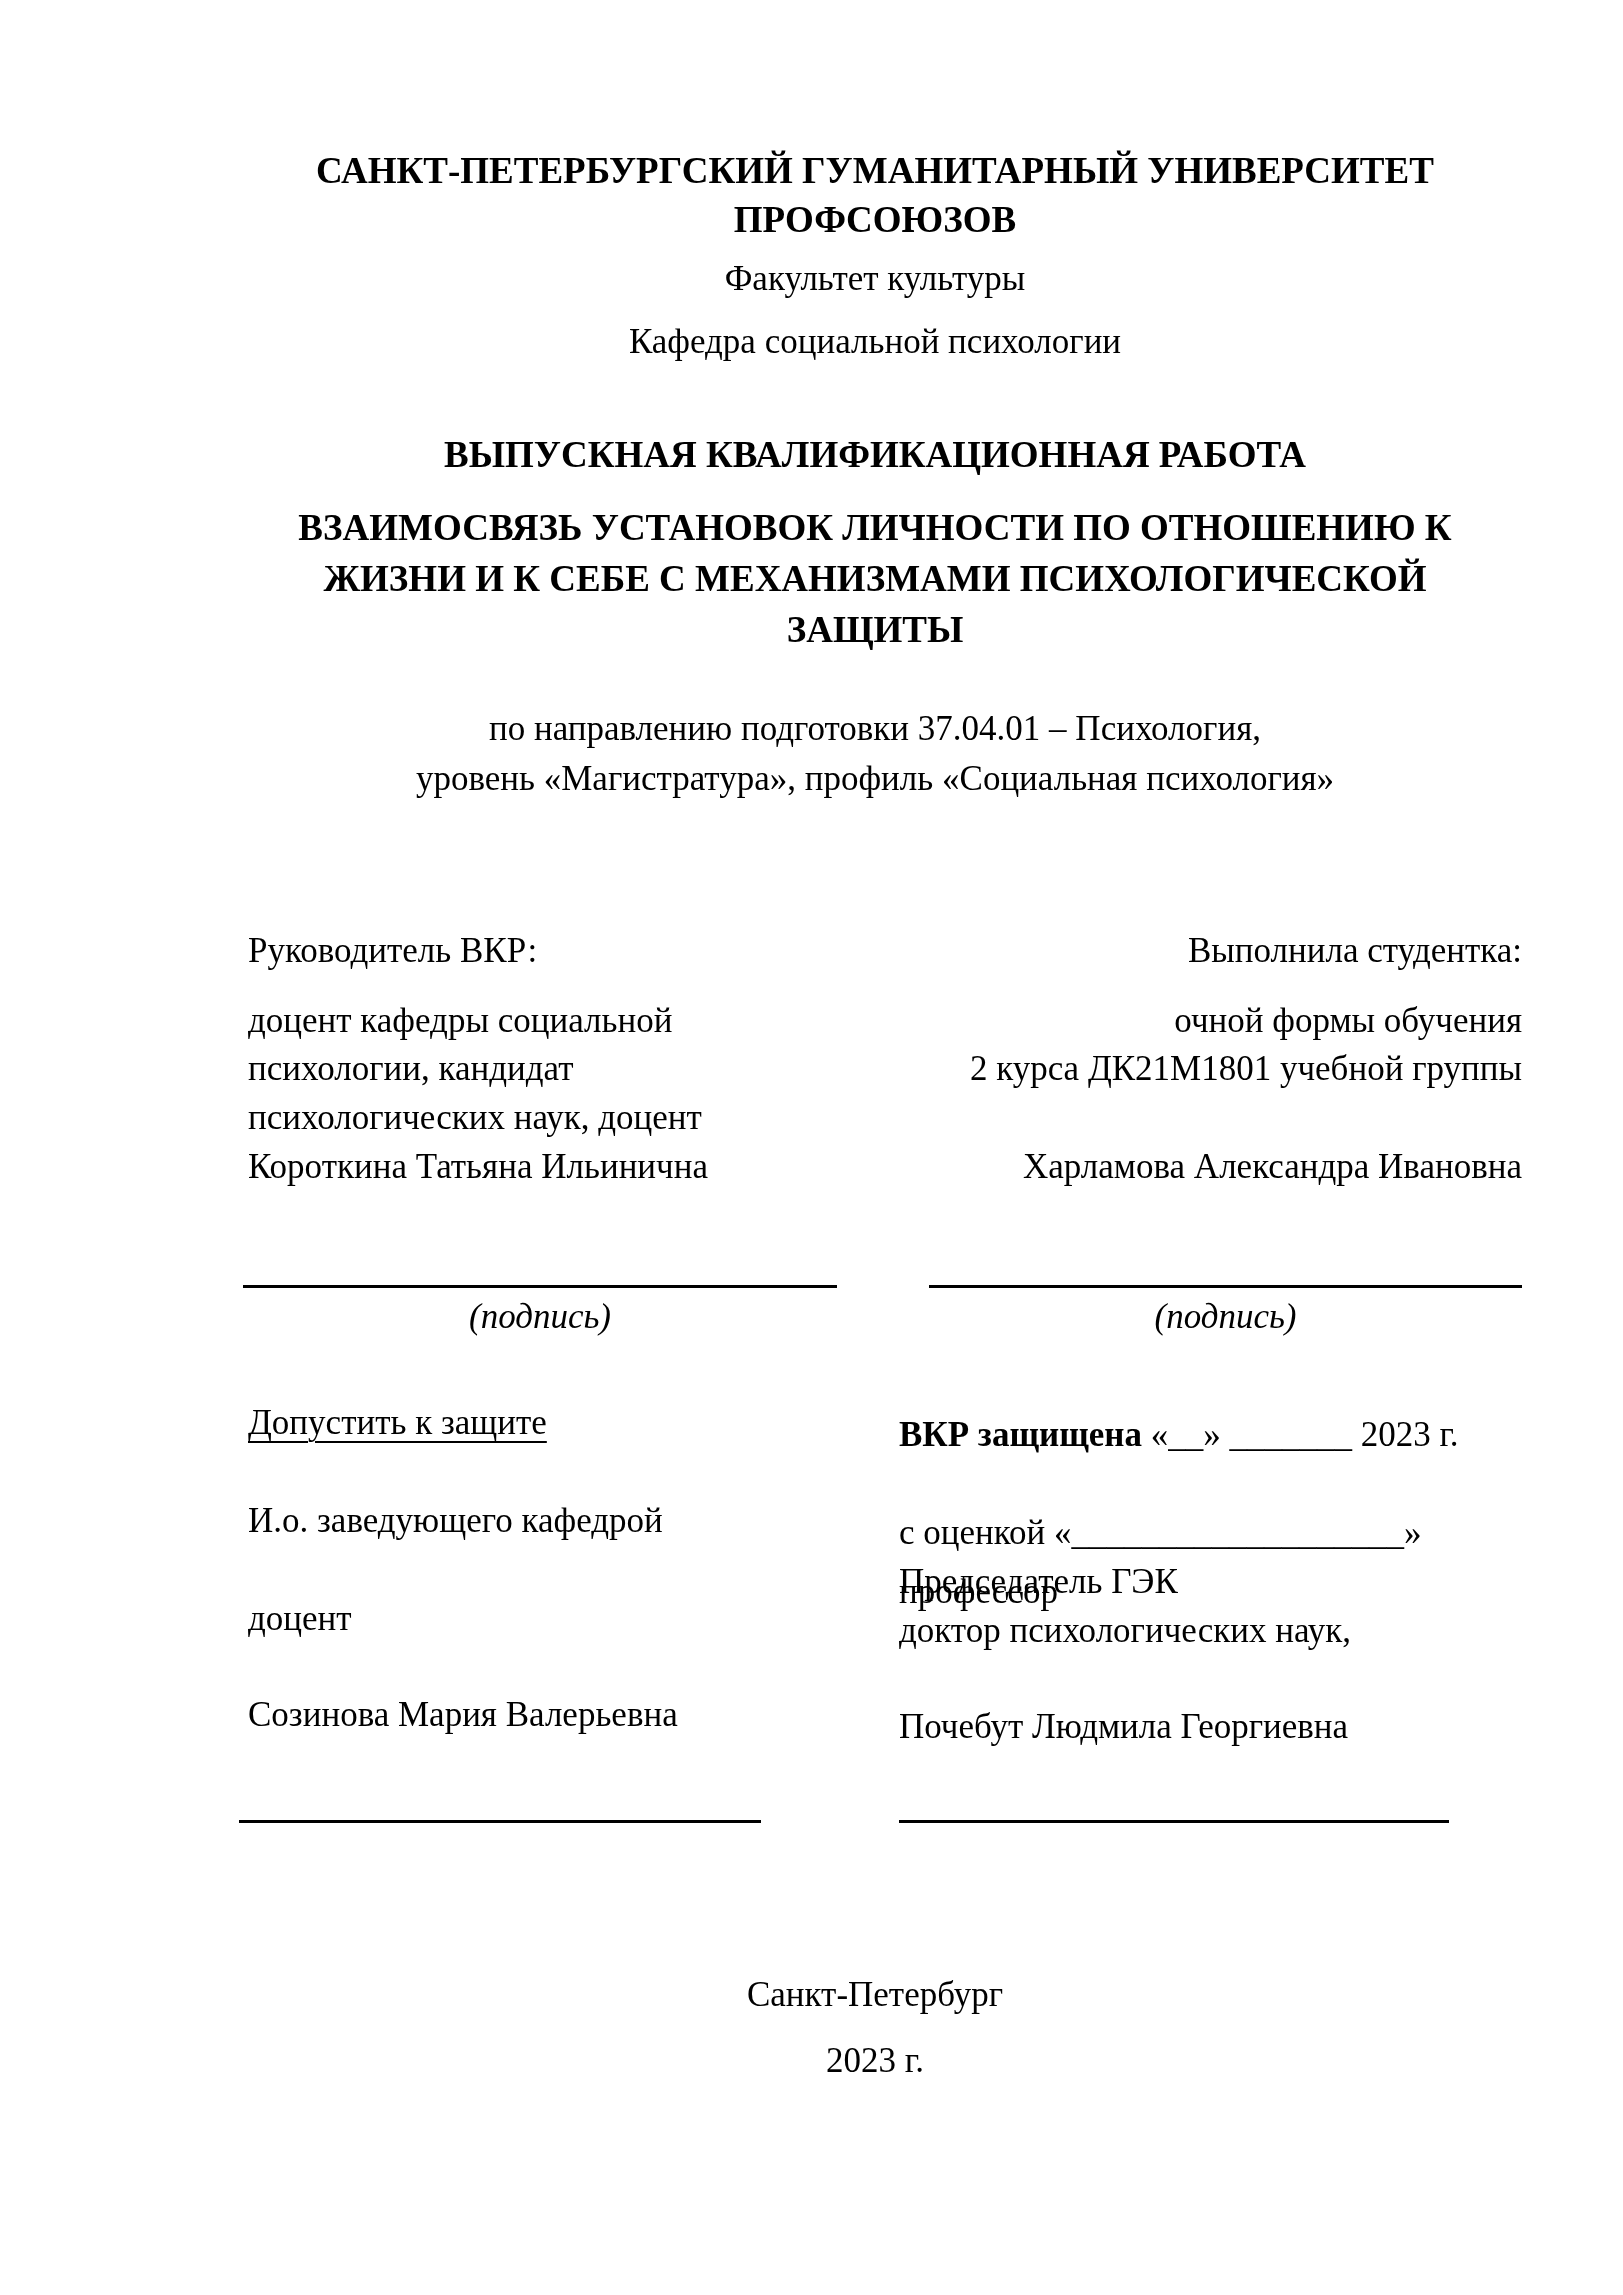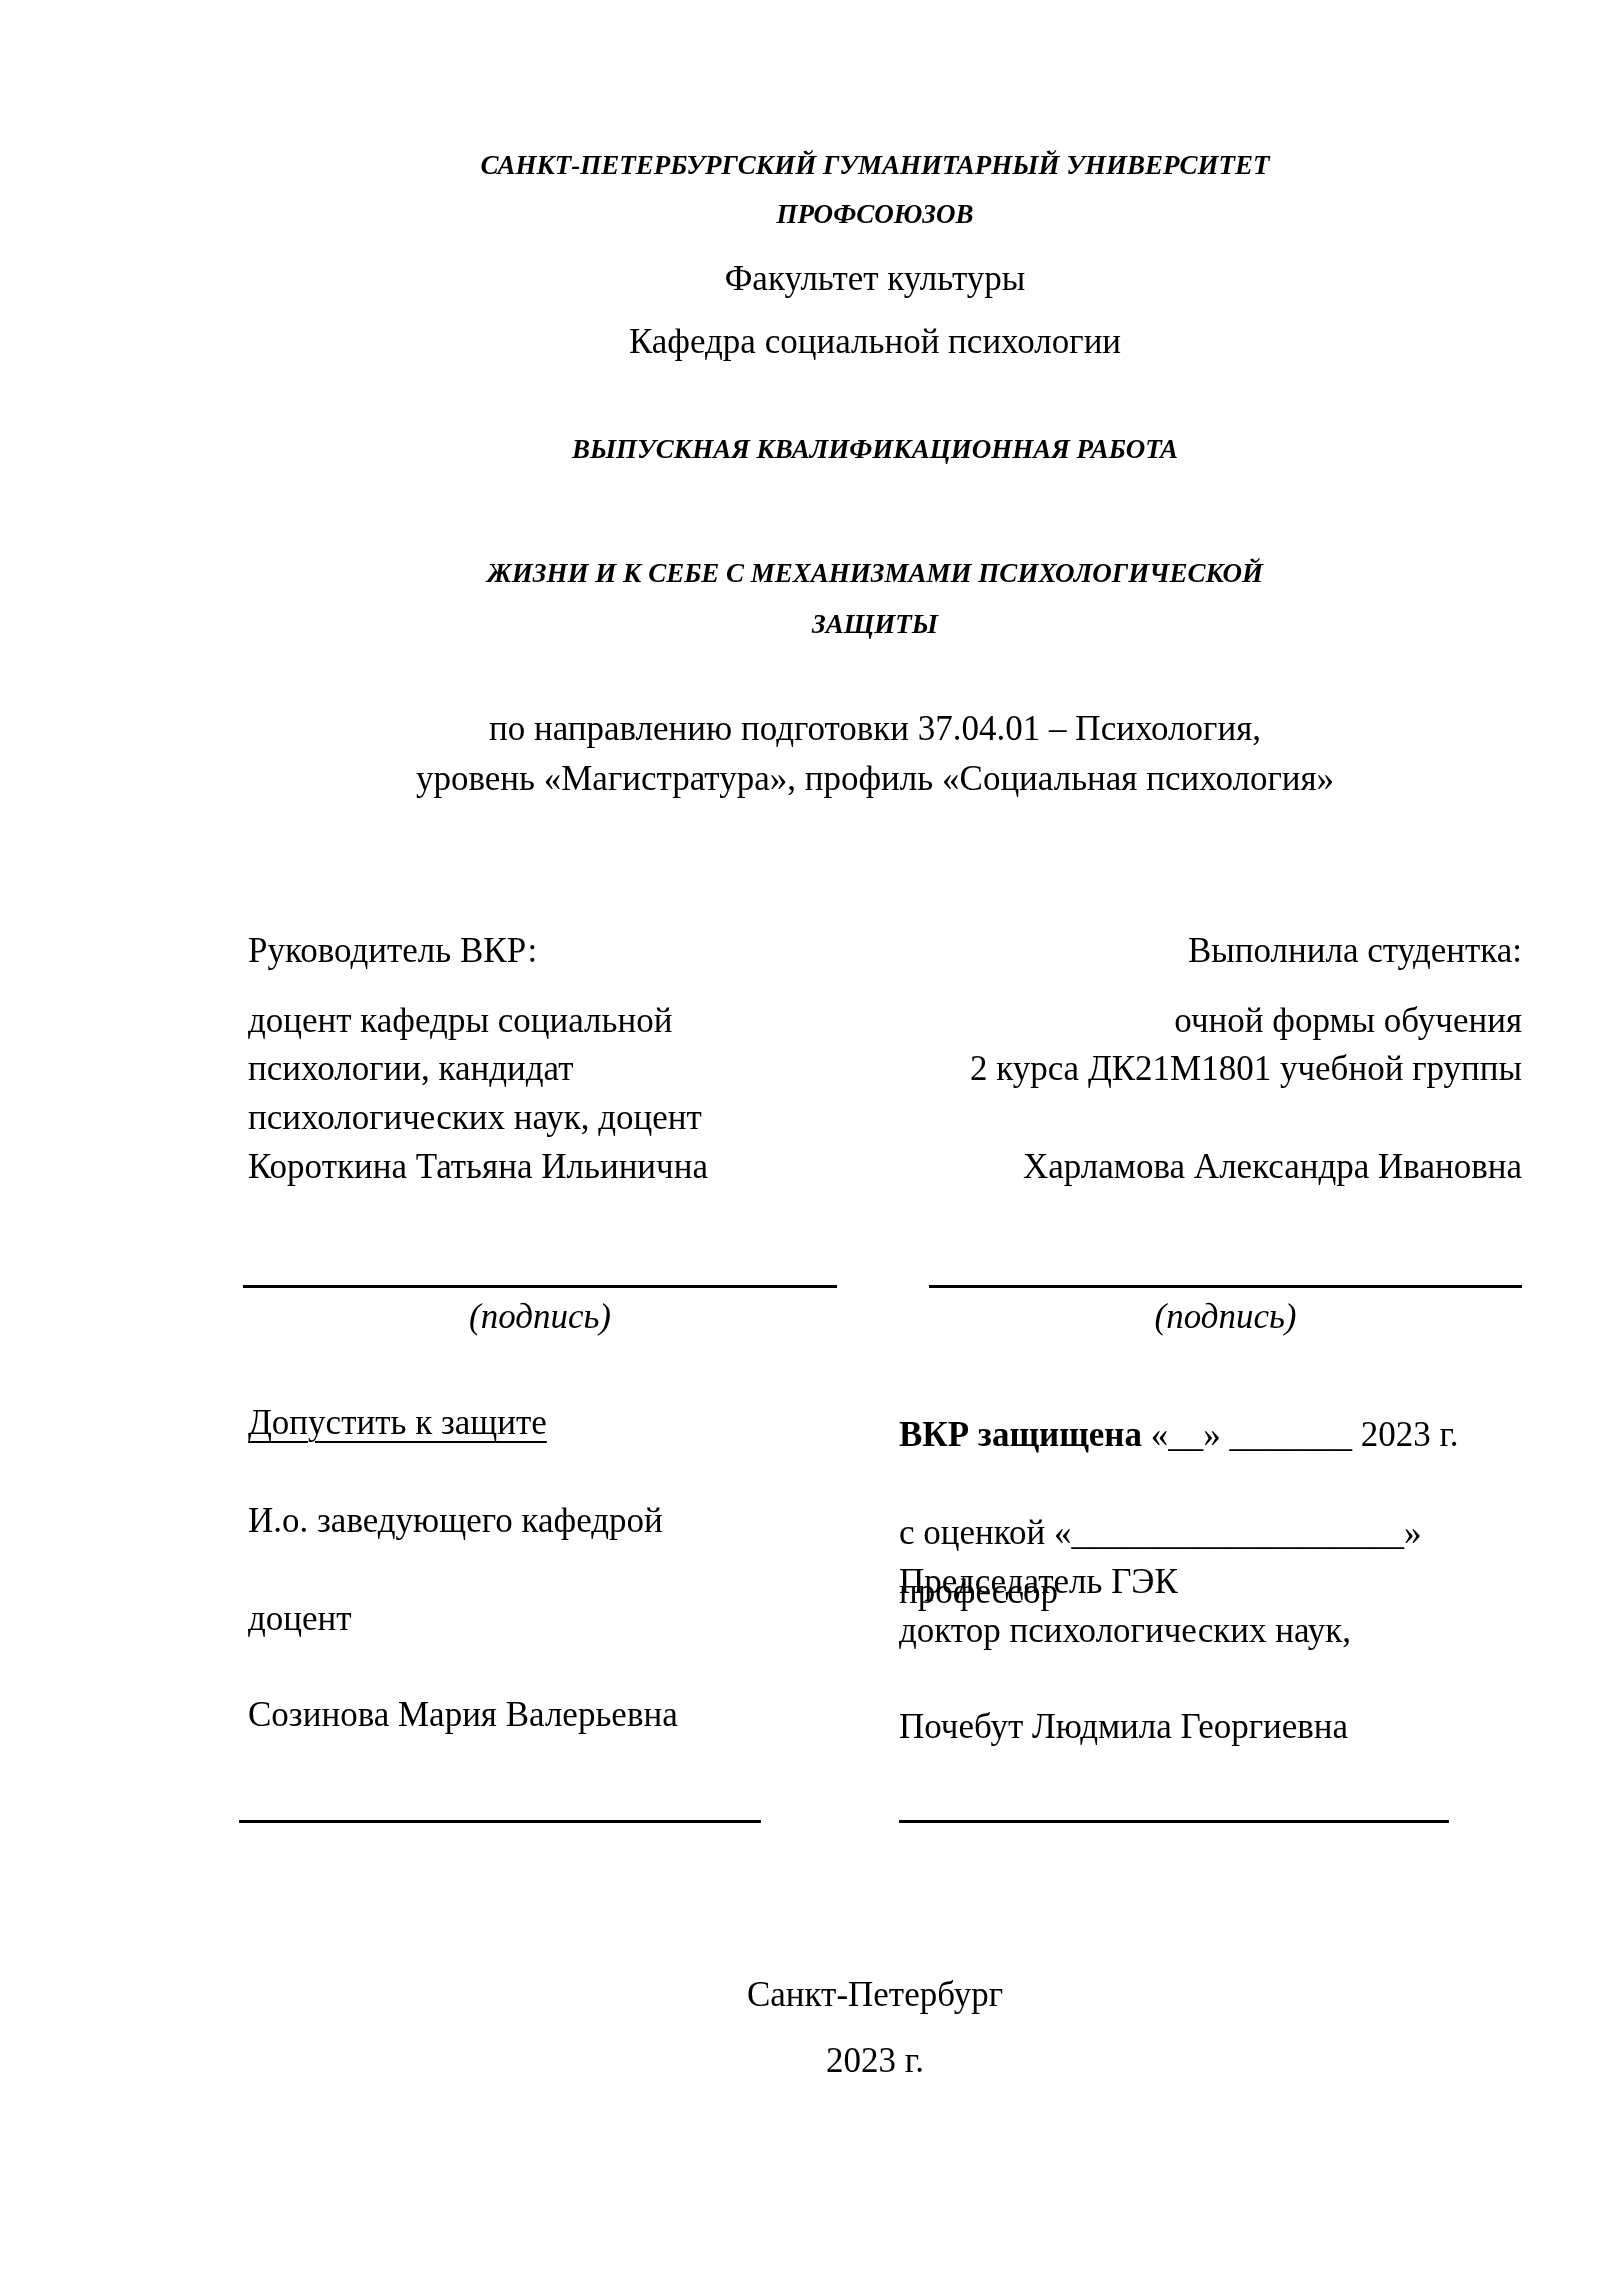--- a/index.html
+++ b/index.html
@@ -23,21 +23,21 @@
     white-space: nowrap;
   }
   .center {
     left: 228px;
     width: 1294px;
     text-align: center;
   }
   .leftcol  { left: 248px; text-align: left; }
   .rightcol-ra { left: 228px; width: 1294px; text-align: right; }
   .rightcol-la { left: 899px; text-align: left; margin-top: 12px; }
-  .big  { font-size: 27px; font-style: italic; }
+  .big  { font-size: 37px; }
   .bold { font-weight: bold; }
   .und { text-decoration: underline; text-decoration-thickness: 2.4px; text-underline-offset: 7px; }
   .sigline {
     position: absolute;
     height: 3.1px;
     background: #000000;
   }
   .sigcap {
     position: absolute;
     text-align: center;
@@ -48,20 +48,21 @@
 <body>
 
 <div class="page">
 
   <div class="line center big bold" style="top:152px;">САНКТ-ПЕТЕРБУРГСКИЙ ГУМАНИТАРНЫЙ УНИВЕРСИТЕТ</div>
   <div class="line center big bold" style="top:201px;">ПРОФСОЮЗОВ</div>
   <div class="line center" style="top:261px;">Факультет культуры</div>
   <div class="line center" style="top:324px;">Кафедра социальной психологии</div>
 
   <div class="line center big bold" style="top:436px;">ВЫПУСКНАЯ КВАЛИФИКАЦИОННАЯ РАБОТА</div>
+  <div class="line center big bold" style="top:509px;">ВЗАИМОСВЯЗЬ УСТАНОВОК ЛИЧНОСТИ ПО ОТНОШЕНИЮ К</div>
   <div class="line center big bold" style="top:560px;">ЖИЗНИ И К СЕБЕ С МЕХАНИЗМАМИ ПСИХОЛОГИЧЕСКОЙ</div>
   <div class="line center big bold" style="top:611px;">ЗАЩИТЫ</div>
 
   <div class="line center" style="top:711px;">по направлению подготовки 37.04.01 – Психология,</div>
   <div class="line center" style="top:761px;">уровень «Магистратура», профиль «Социальная психология»</div>
 
   <div class="line leftcol" style="top:933px;">Руководитель ВКР:</div>
   <div class="line rightcol-ra" style="top:933px;">Выполнила студентка:</div>
 
   <div class="line leftcol" style="top:1003px;">доцент кафедры социальной</div>

